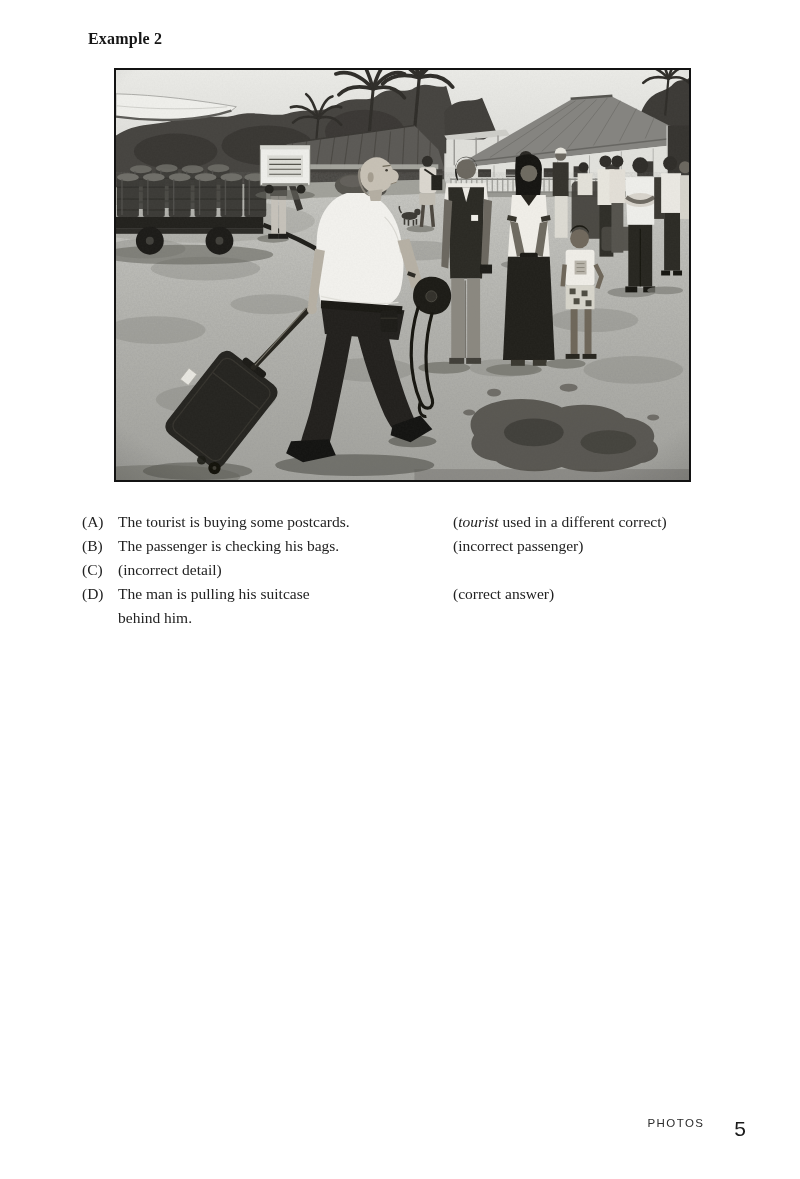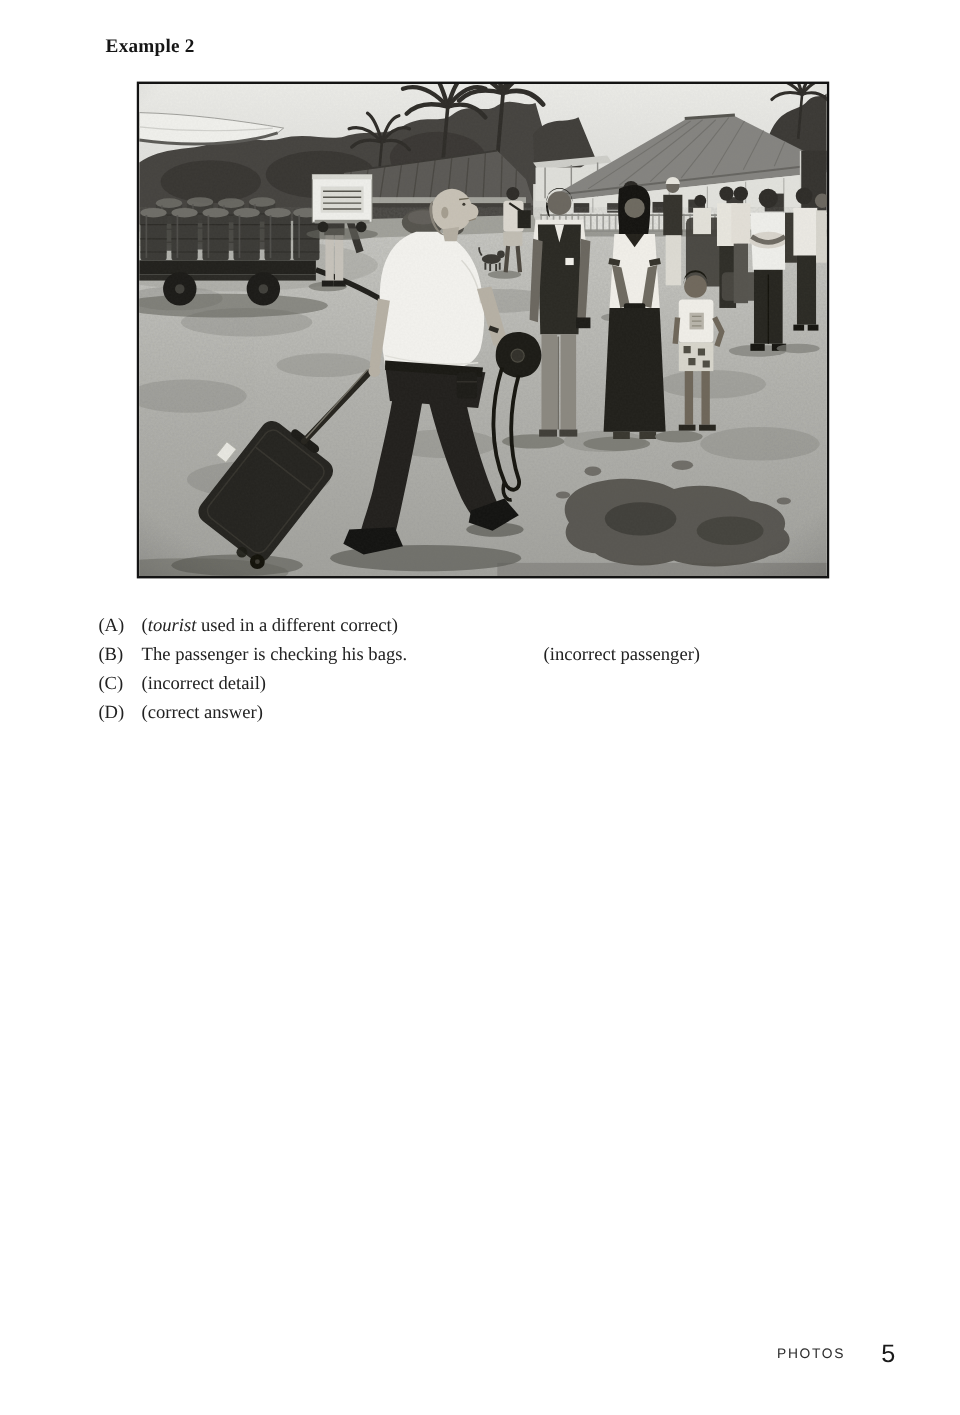--- a/index.html
+++ b/index.html
@@ -7,21 +7,21 @@
         font-family:"Liberation Serif", serif;color:#1f1f1f;}
   .heading{position:absolute;left:88px;top:30px;font-size:16px;font-weight:700;letter-spacing:.2px;color:#161616;}
   .photo-frame{position:absolute;left:114px;top:68px;width:573px;height:410px;border:2px solid #131313;background:#eeeeea;}
   .photo-frame svg{display:block;width:100%;height:100%;}
   .options{position:absolute;left:82px;top:510px;width:665px;font-size:15.5px;line-height:24px;color:#222222;}
   .opt-row{display:grid;grid-template-columns:36px 335px 1fr;align-items:start;}
   .opt-label{}
   .opt-text{}
   .opt-note{white-space:nowrap;}
   .opt-note em{}
-  .footer{position:absolute;top:1117px;right:54px;display:flex;align-items:center;gap:30px;}
+  .footer{position:absolute;top:1117px;right:54px;display:flex;align-items:flex-start;gap:30px;}
   .footer-label{font-family:"Liberation Sans", sans-serif;font-size:11.5px;letter-spacing:1.4px;color:#2c2c2c;}
   .footer-num{font-family:"Liberation Sans", sans-serif;font-size:21px;color:#1a1a1a;}
 </style>
 </head>
 <body>
 
 <div class="page">
 
   <div class="heading">Example 2</div>
 
@@ -374,36 +374,44 @@
       </g>
 
       <rect x="0" y="0" width="576" height="413" filter="url(#grain)" opacity="0.12"></rect>
       <rect x="0" y="0" width="576" height="413" fill="url(#vig)"></rect>
     </svg>
   </div>
 
   <div class="options">
     <div class="opt-row">
       <span class="opt-label">(A)</span>
+      <span class="opt-text">
+        <span>The tourist is buying some postcards.</span>
+        <div></div>
+      </span>
       <span class="opt-note"><span>(</span><em>tourist</em><span> used in a different correct)</span></span>
     </div>
     <div class="opt-row">
       <span class="opt-label">(B)</span>
       <span class="opt-text">
         <span>The passenger is checking his bags.</span>
         <div></div>
       </span>
       <span class="opt-note"><span>(incorrect passenger)</span><em></em><span></span></span>
     </div>
     <div class="opt-row">
       <span class="opt-label">(C)</span>
       <span class="opt-note"><span>(incorrect detail)</span><em></em><span></span></span>
     </div>
     <div class="opt-row">
       <span class="opt-label">(D)</span>
+      <span class="opt-text">
+        <span>The man is pulling his suitcase</span>
+        <div>behind him.</div>
+      </span>
       <span class="opt-note"><span>(correct answer)</span><em></em><span></span></span>
     </div>
   </div>
 
   <div class="footer">
     <span class="footer-label">PHOTOS</span>
     <span class="footer-num">5</span>
   </div>
 
 </div>

